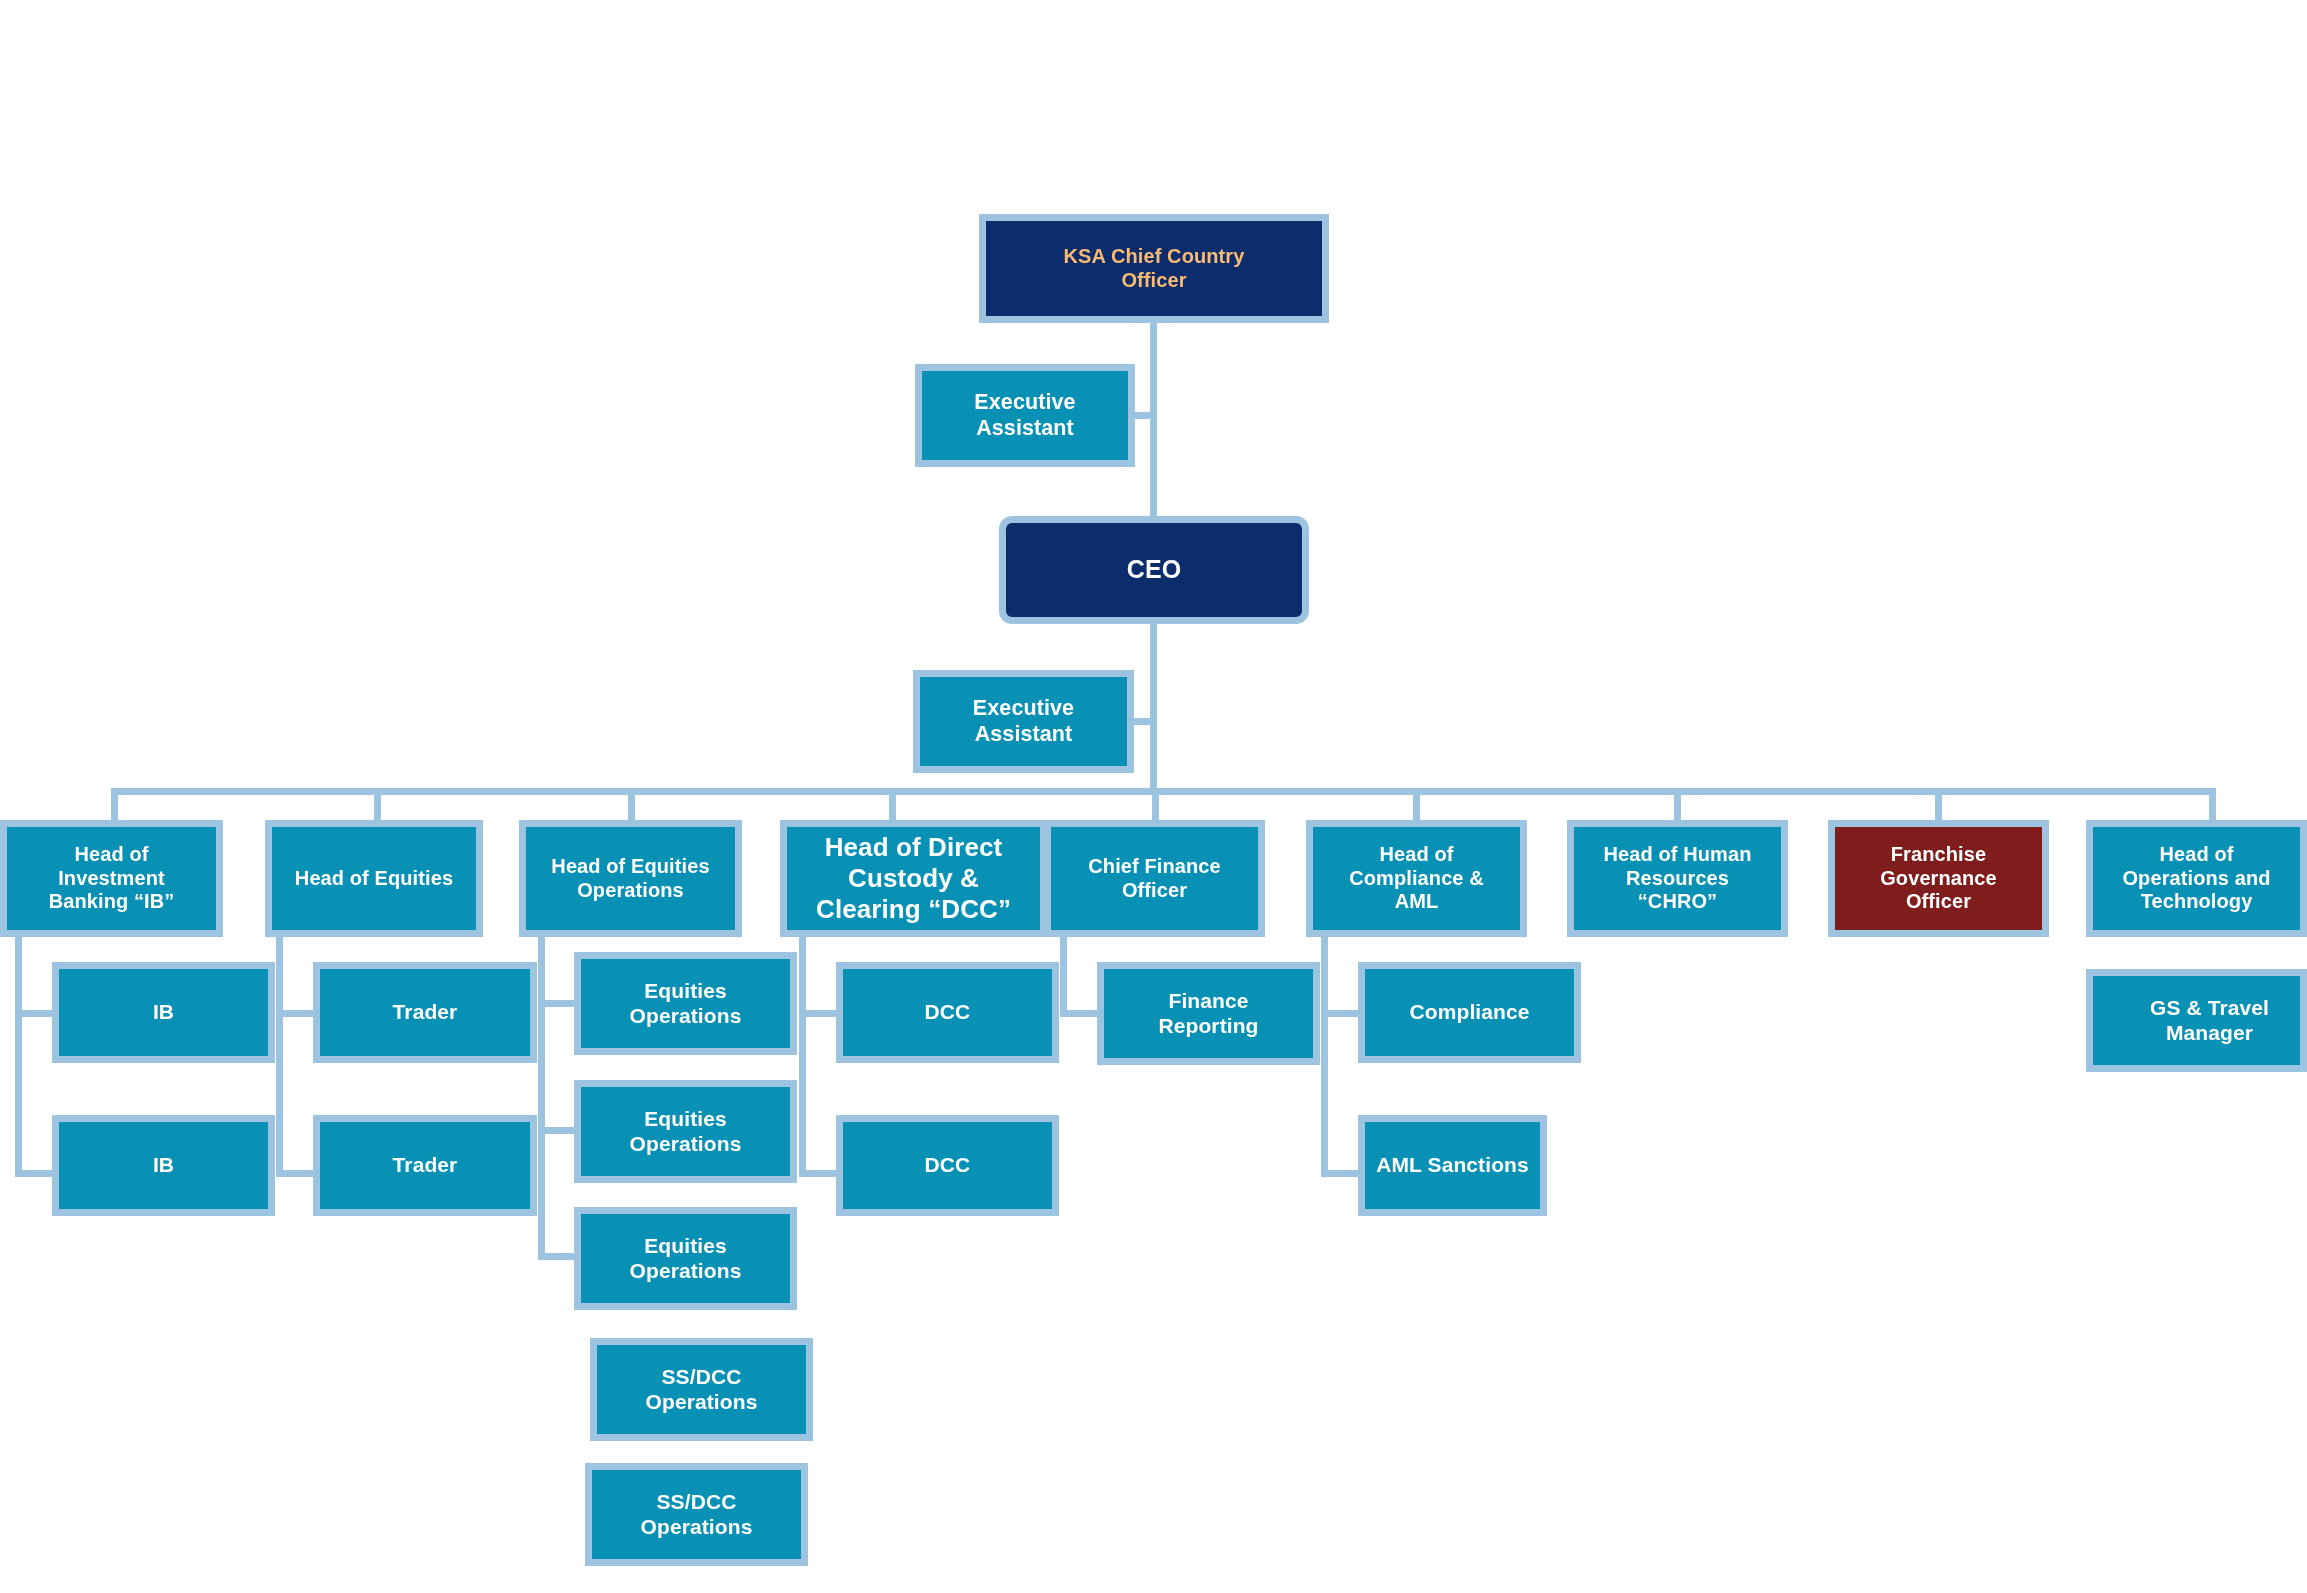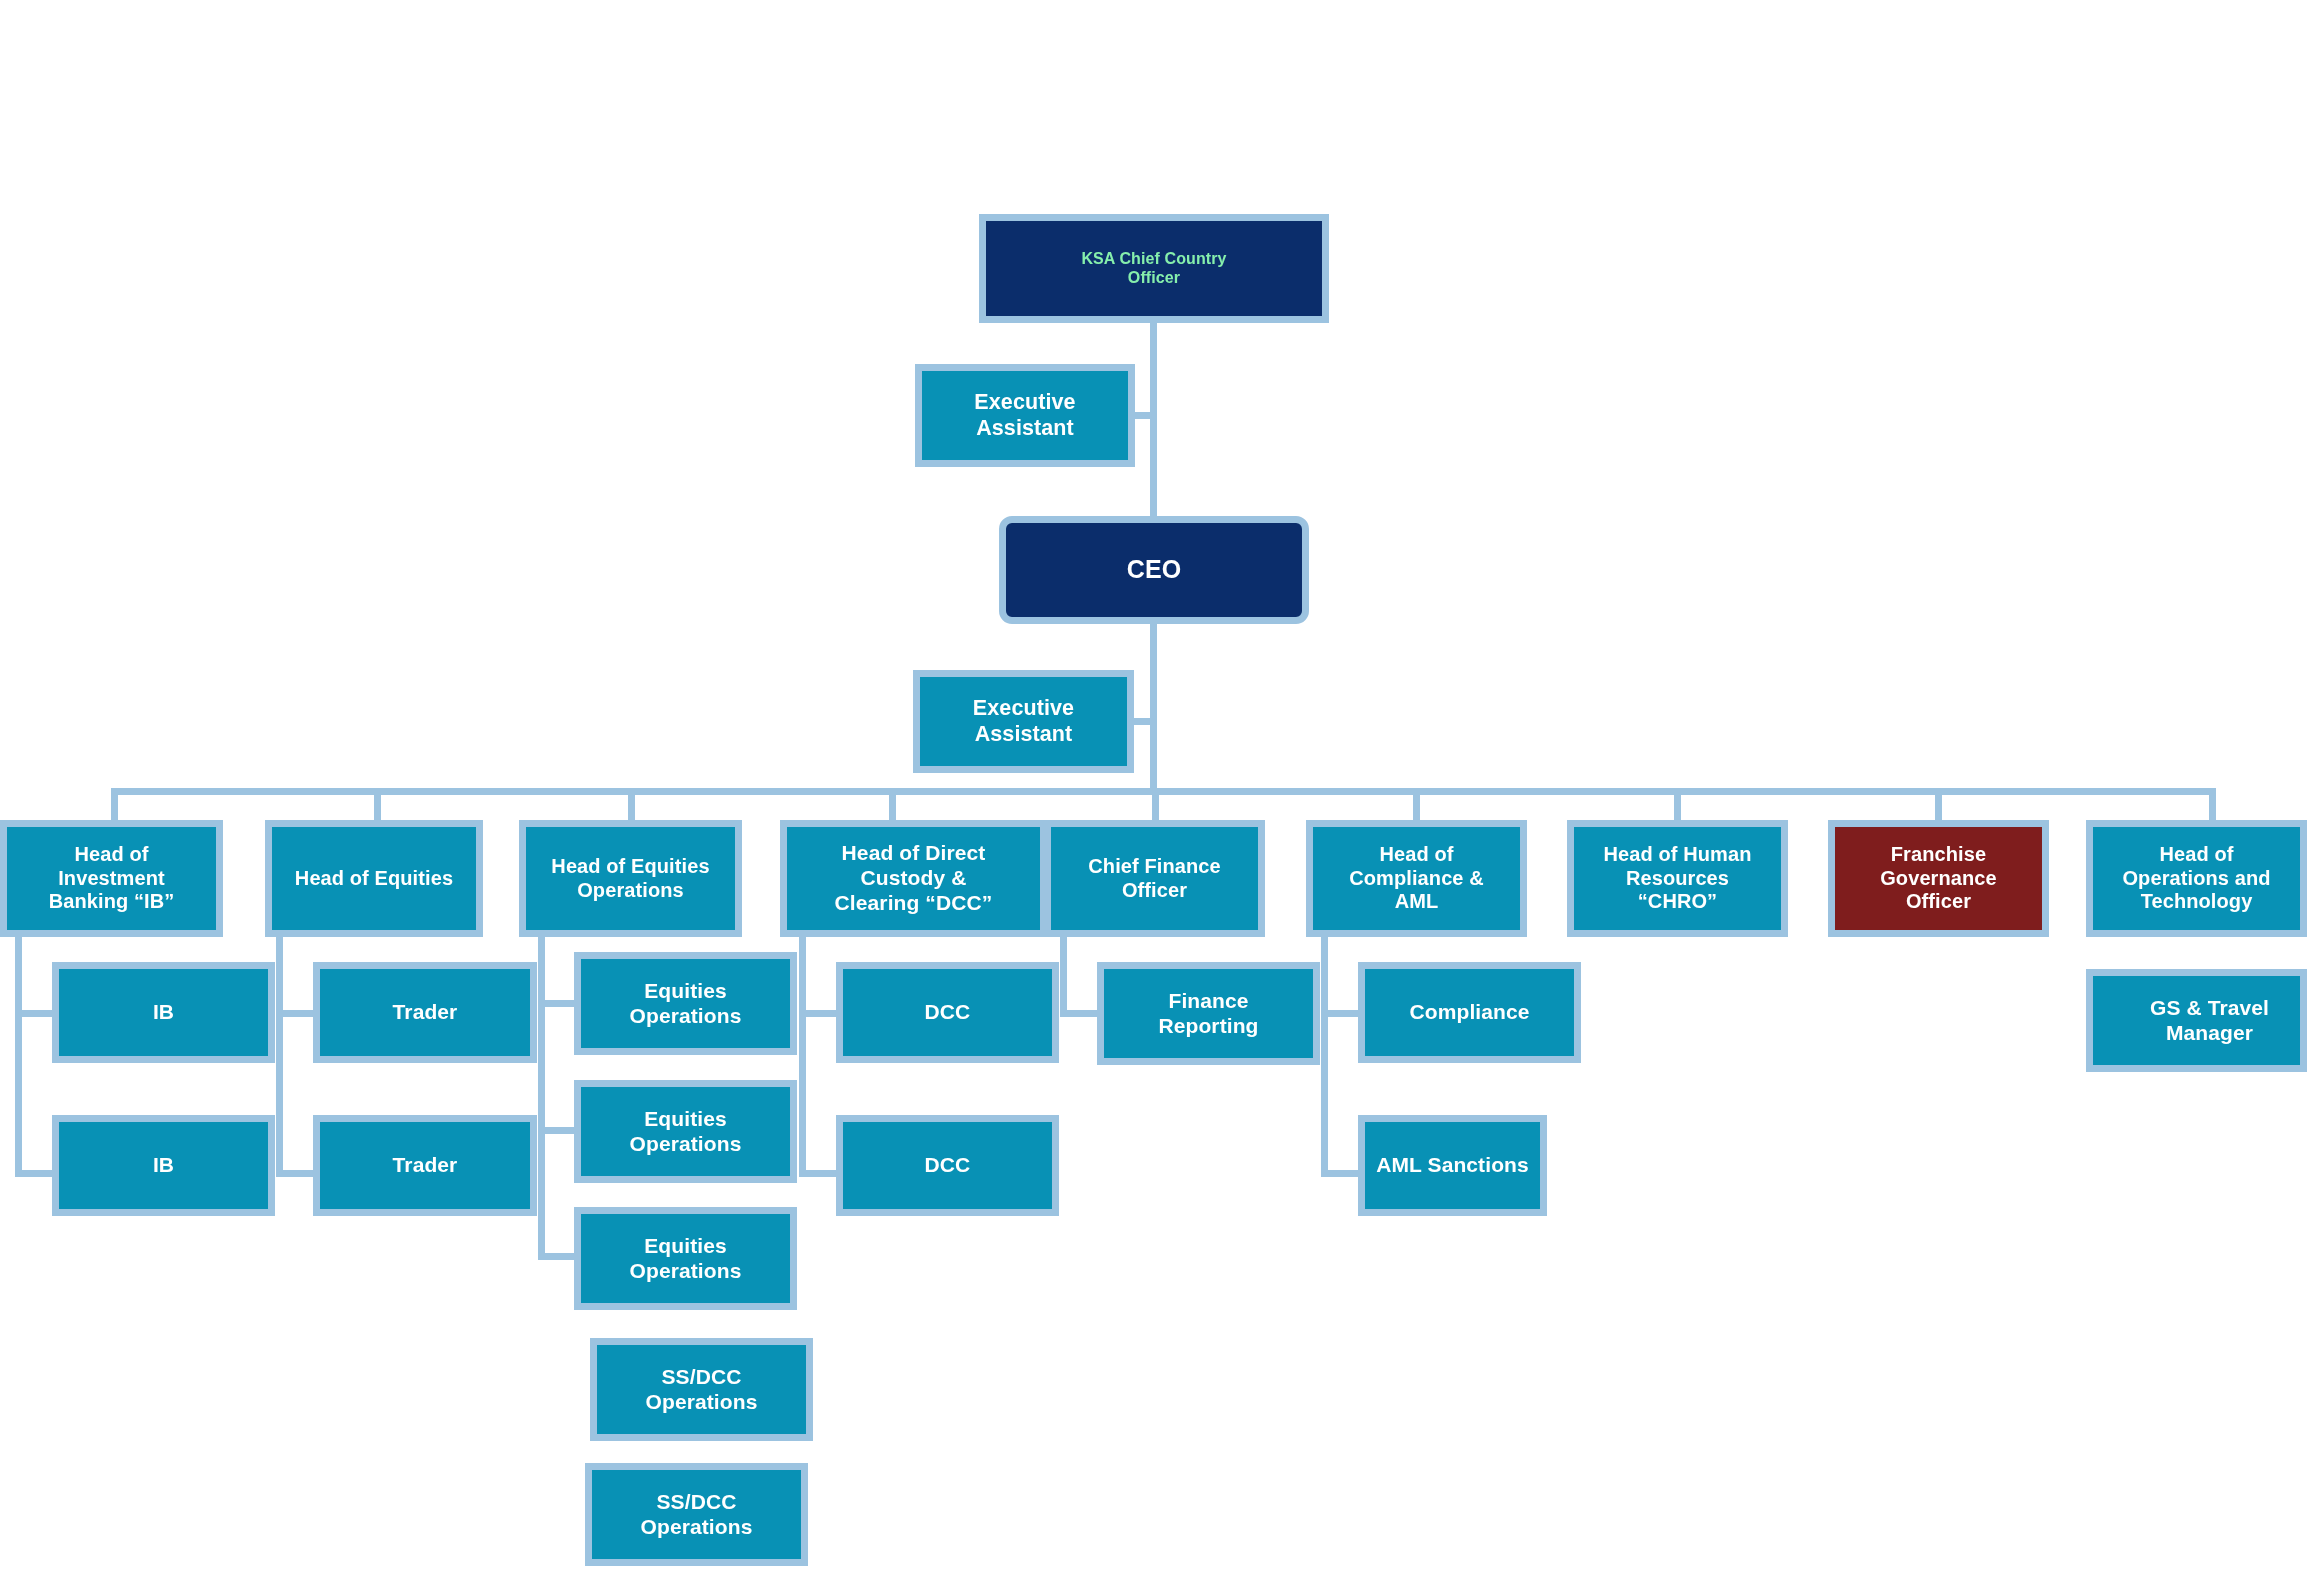--- a/index.html
+++ b/index.html
@@ -75,34 +75,34 @@
     <div class="conn" style="left: 538px; top: 1127px; width: 38px; height: 7px; background: rgb(156, 195, 224);"></div>
     <div class="conn" style="left: 538px; top: 1253px; width: 38px; height: 7px; background: rgb(156, 195, 224);"></div>
     <div class="conn" style="left: 799px; top: 937px; width: 7px; height: 240px; background: rgb(156, 195, 224);"></div>
     <div class="conn" style="left: 799px; top: 1010px; width: 38px; height: 7px; background: rgb(156, 195, 224);"></div>
     <div class="conn" style="left: 799px; top: 1170px; width: 38px; height: 7px; background: rgb(156, 195, 224);"></div>
     <div class="conn" style="left: 1060px; top: 937px; width: 7px; height: 79px; background: rgb(156, 195, 224);"></div>
     <div class="conn" style="left: 1060px; top: 1010px; width: 38px; height: 7px; background: rgb(156, 195, 224);"></div>
     <div class="conn" style="left: 1321px; top: 937px; width: 7px; height: 240px; background: rgb(156, 195, 224);"></div>
     <div class="conn" style="left: 1321px; top: 1010px; width: 38px; height: 7px; background: rgb(156, 195, 224);"></div>
     <div class="conn" style="left: 1321px; top: 1170px; width: 38px; height: 7px; background: rgb(156, 195, 224);"></div>
-    <div class="node navy" style="left: 979px; top: 214px; width: 350px; height: 109px; font-size: 16px; border-color: rgb(156, 195, 224); background: rgb(11, 45, 107); color: #86efac;">KSA Chief Country
+    <div class="node navy" style="left: 979px; top: 214px; width: 350px; height: 109px; font-size: 20px; border-color: rgb(156, 195, 224); background: rgb(11, 45, 107); color: #fdba74;">KSA Chief Country
 Officer</div>
     <div class="node" style="left: 915px; top: 364px; width: 220px; height: 103px; font-size: 21.5px; border-color: rgb(156, 195, 224); background: rgb(8, 145, 181); color: rgb(255, 255, 255);">Executive
 Assistant</div>
     <div class="node navy" style="left: 999px; top: 516px; width: 310px; height: 108px; font-size: 25px; border-color: rgb(156, 195, 224); background: rgb(11, 45, 107); color: rgb(255, 255, 255); border-radius: 13px;">CEO</div>
     <div class="node" style="left: 913px; top: 670px; width: 221px; height: 103px; font-size: 21.5px; border-color: rgb(156, 195, 224); background: rgb(8, 145, 181); color: rgb(255, 255, 255);">Executive
 Assistant</div>
     <div class="node" style="left: 0px; top: 820px; width: 223px; height: 117px; font-size: 20px; border-color: rgb(156, 195, 224); background: rgb(8, 145, 181); color: rgb(255, 255, 255);">Head of
 Investment
 Banking  “IB”</div>
     <div class="node" style="left: 265px; top: 820px; width: 218px; height: 117px; font-size: 20px; border-color: rgb(156, 195, 224); background: rgb(8, 145, 181); color: rgb(255, 255, 255);">Head of Equities</div>
     <div class="node" style="left: 519px; top: 820px; width: 223px; height: 117px; font-size: 20px; border-color: rgb(156, 195, 224); background: rgb(8, 145, 181); color: rgb(255, 255, 255);">Head of Equities
 Operations</div>
-    <div class="node" style="left: 780px; top: 820px; width: 267px; height: 117px; font-size: 21px; border-color: rgb(156, 195, 224); background: rgb(8, 145, 181); color: rgb(255, 255, 255);">Head of Direct
+    <div class="node" style="left: 780px; top: 820px; width: 267px; height: 117px; font-size: 26px; border-color: rgb(156, 195, 224); background: rgb(8, 145, 181); color: rgb(255, 255, 255);">Head of Direct
 Custody &amp;
 Clearing “DCC”</div>
     <div class="node" style="left: 1044px; top: 820px; width: 221px; height: 117px; font-size: 20px; border-color: rgb(156, 195, 224); background: rgb(8, 145, 181); color: rgb(255, 255, 255);">Chief Finance
 Officer</div>
     <div class="node" style="left: 1306px; top: 820px; width: 221px; height: 117px; font-size: 20px; border-color: rgb(156, 195, 224); background: rgb(8, 145, 181); color: rgb(255, 255, 255);">Head of
 Compliance &amp;
 AML</div>
     <div class="node" style="left: 1567px; top: 820px; width: 221px; height: 117px; font-size: 20px; border-color: rgb(156, 195, 224); background: rgb(8, 145, 181); color: rgb(255, 255, 255);">Head of Human
 Resources
 “CHRO”</div>

